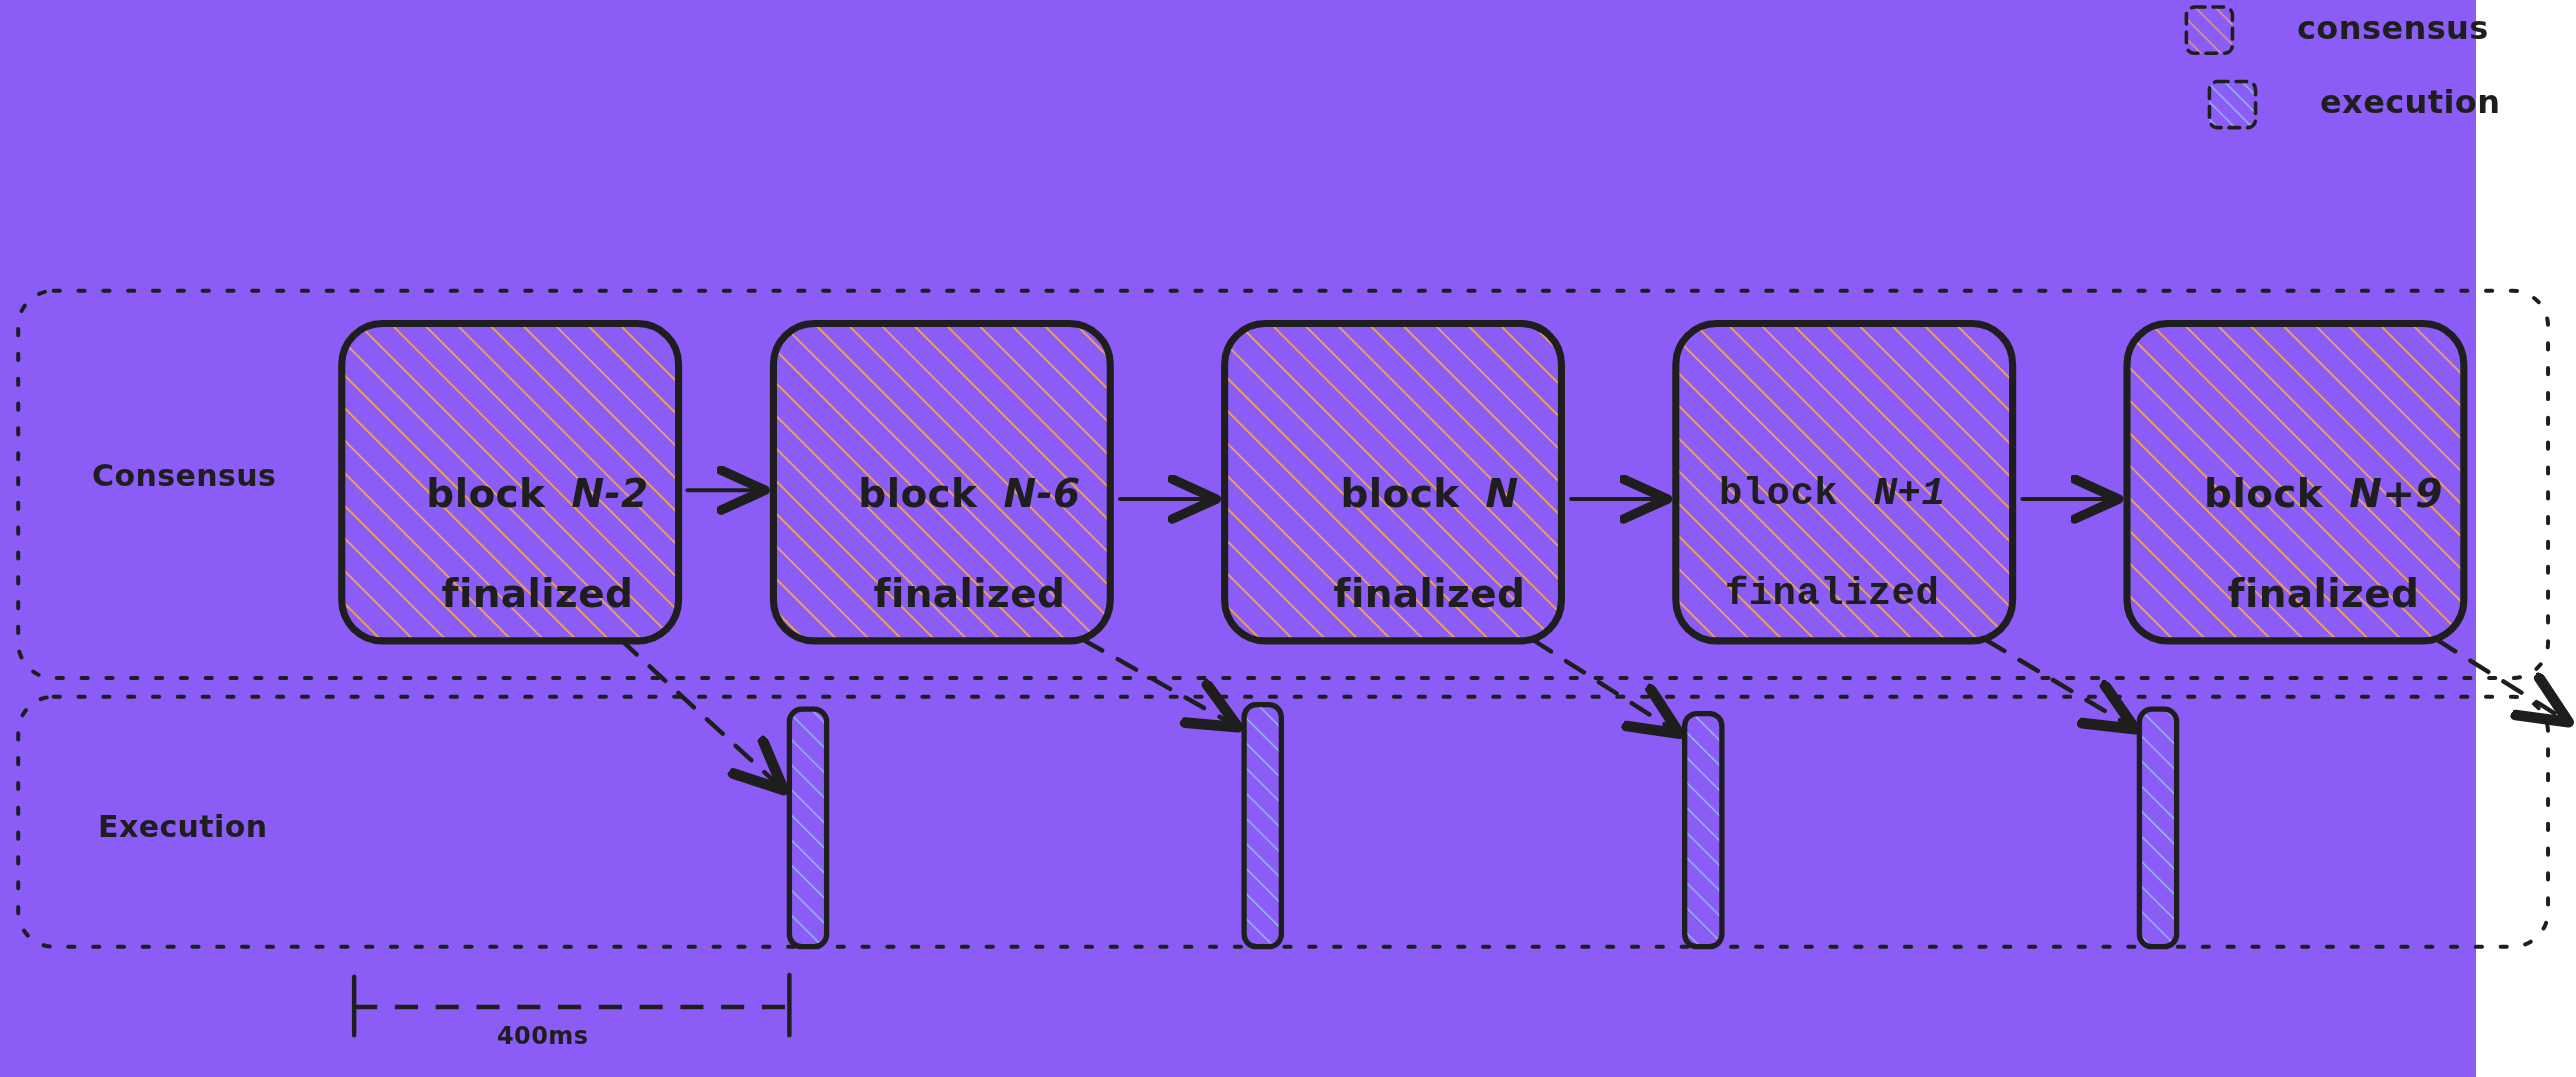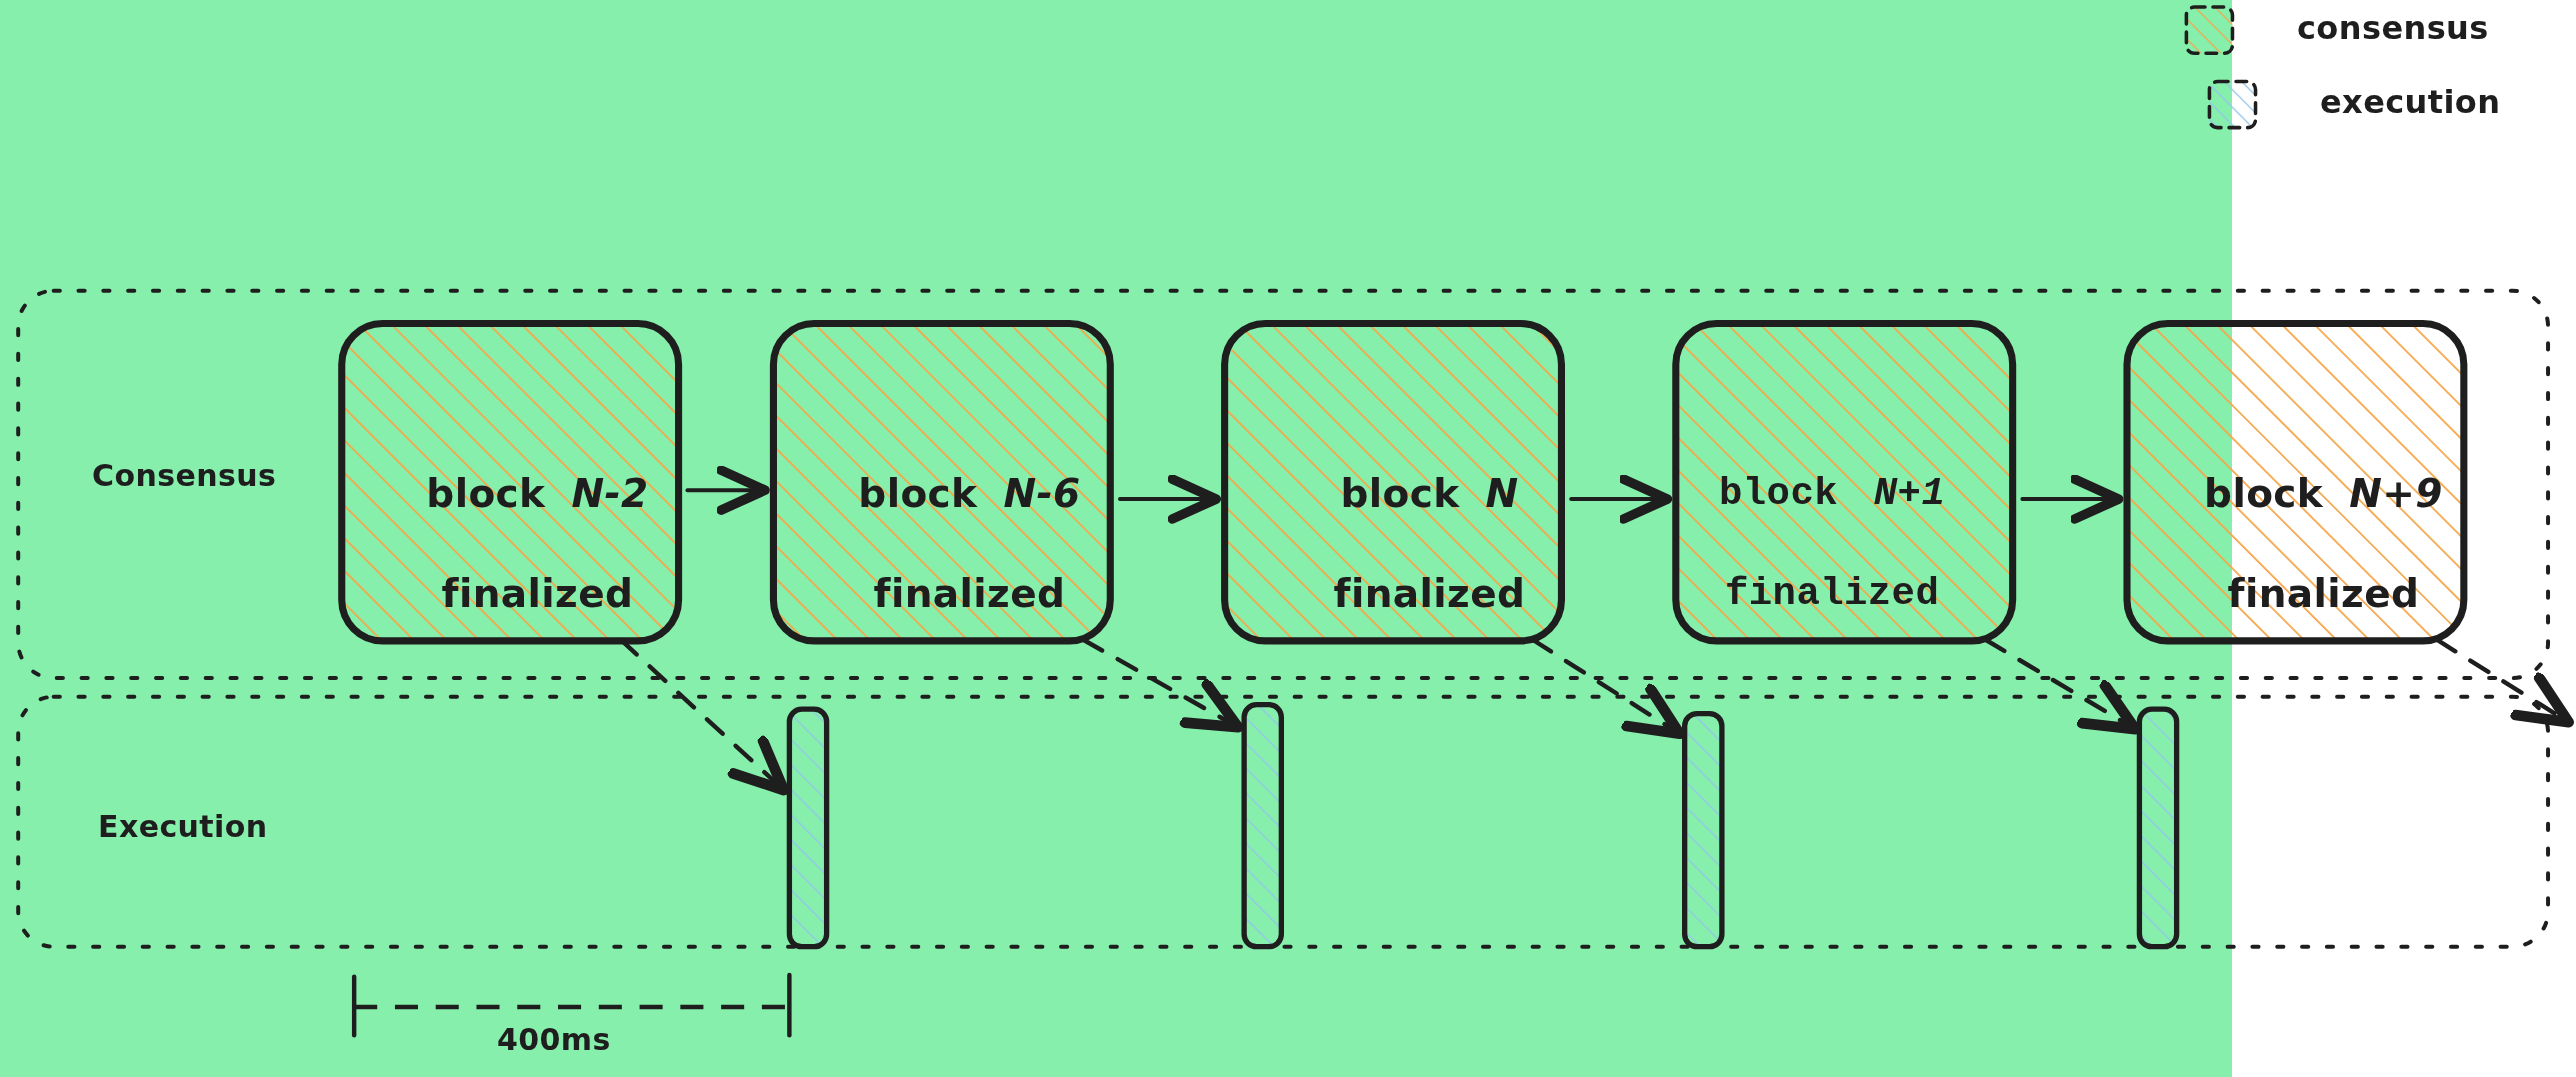--- a/index.html
+++ b/index.html
@@ -1,27 +1,27 @@
 <!DOCTYPE html>
 <html style="font-size:14px"><head>
 <meta charset="utf-8">
 <style>
   html,body{margin:0;padding:0;background:#ffffff;}
   body{width:2576px;height:1077px;overflow:hidden;
        font-family:"DejaVu Sans","Liberation Sans",sans-serif;}
-  #stage{position:relative;width:2232px;height:1077px;background:#86efac;}
+  #stage{position:relative;width:2476px;height:1077px;background:#8b5cf6;}
   svg.layer{position:absolute;left:0;top:0;width:2576px;height:1077px;}
   .txt{position:absolute;color:#1e1e1e;white-space:pre;}
   .hand{font-family:"DejaVu Sans","Liberation Sans",sans-serif;font-weight:600;letter-spacing:0.4px;}
   .blk-label{font-size:39px;line-height:50px;text-align:center;}
   .ital{font-style:italic;margin-left:12px;}
   .row-label{font-size:30px;}
   .title{font-size:32px;}
   .legend-label{font-size:32px;}
-  .meas-label{font-size:30px;text-align:center;}
+  .meas-label{font-size:24px;text-align:center;}
 </style>
 </head>
 <body>
 
 <div id="stage">
 
   <svg class="layer" viewBox="0 0 2905 1215">
     <defs>
       <pattern id="hatchOrange" width="26" height="26" patternTransform="rotate(-45)" patternUnits="userSpaceOnUse">
         <line x1="0" y1="0" x2="0" y2="26" stroke="#f5a64a" stroke-width="4"></line>

